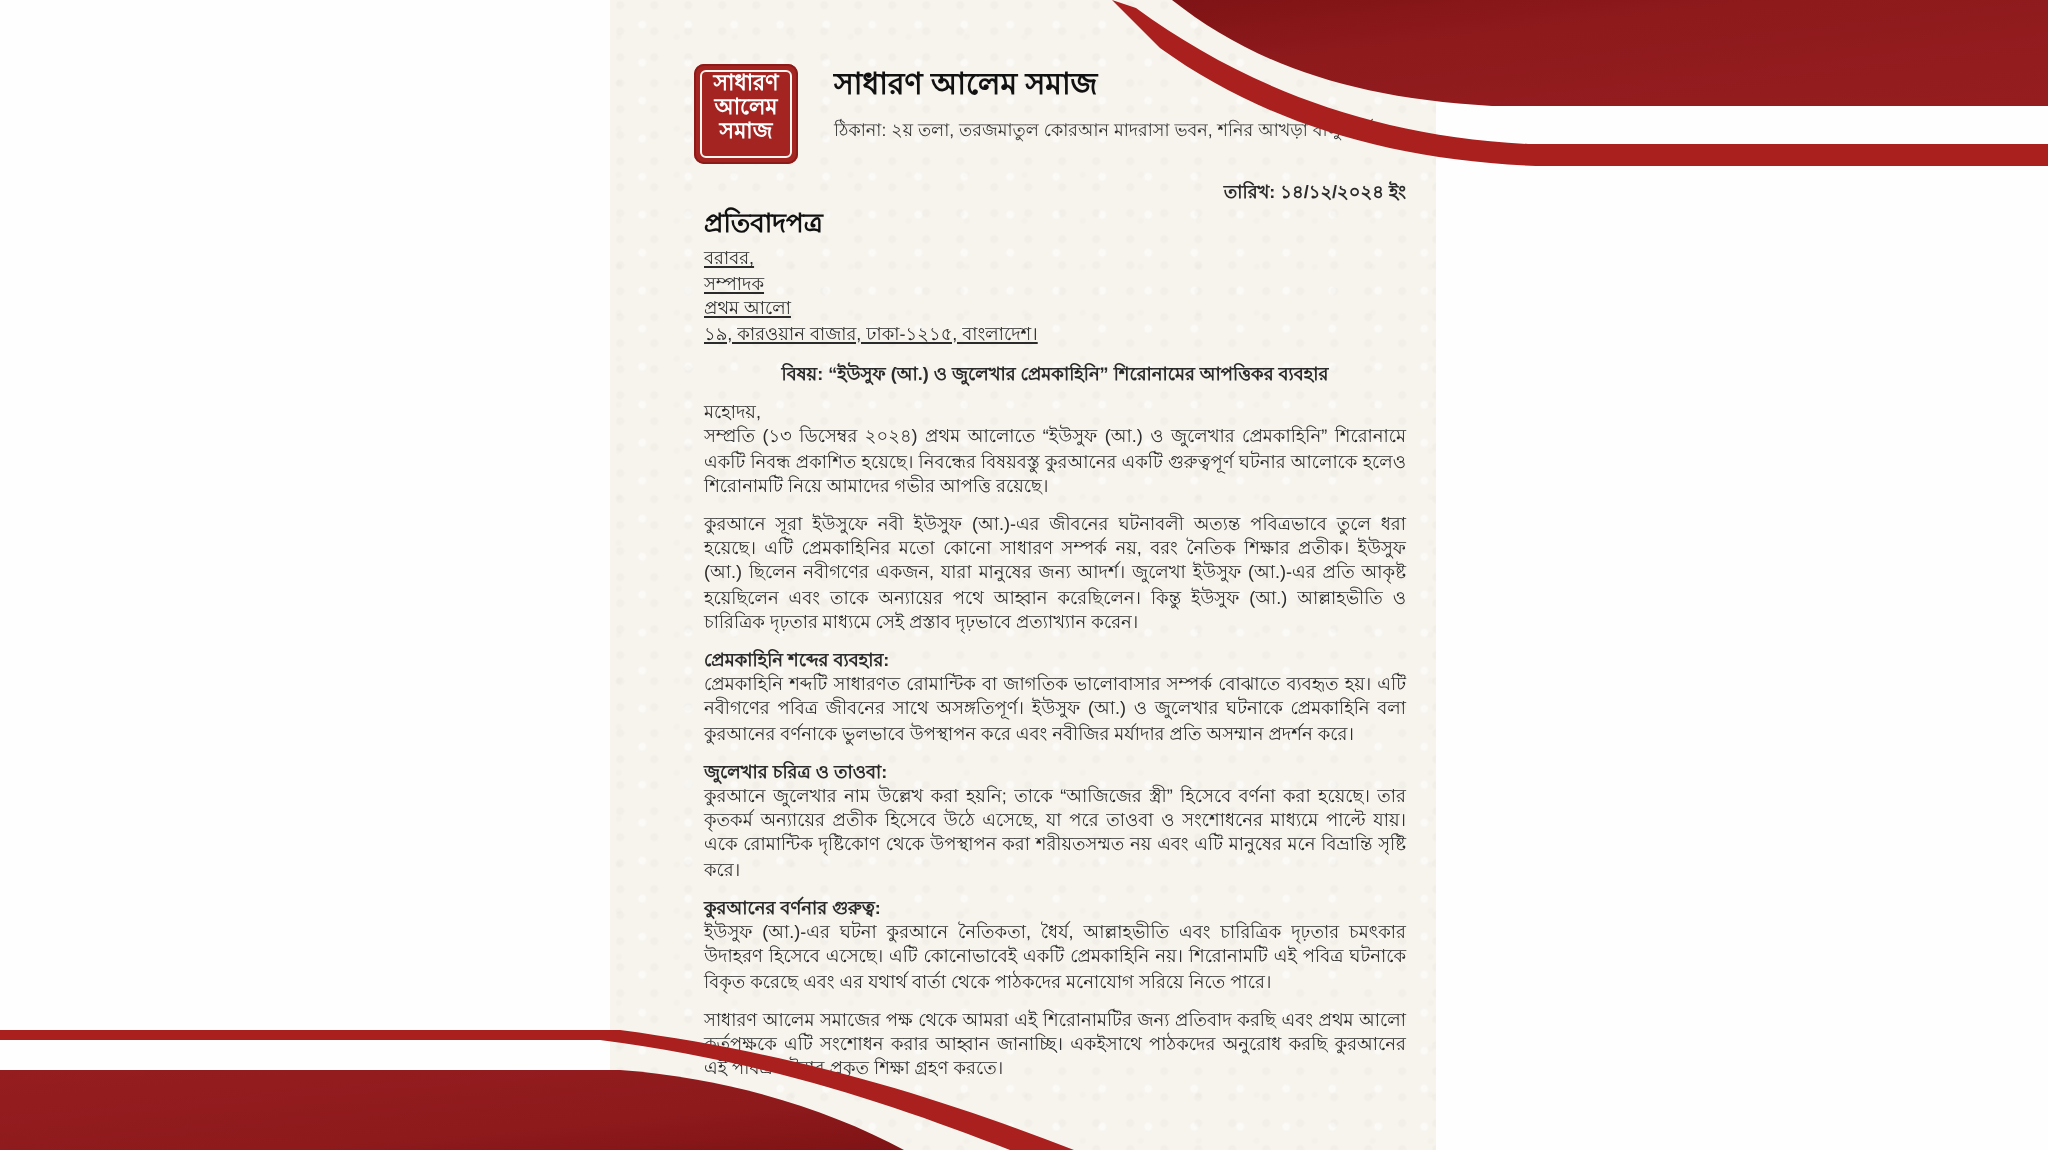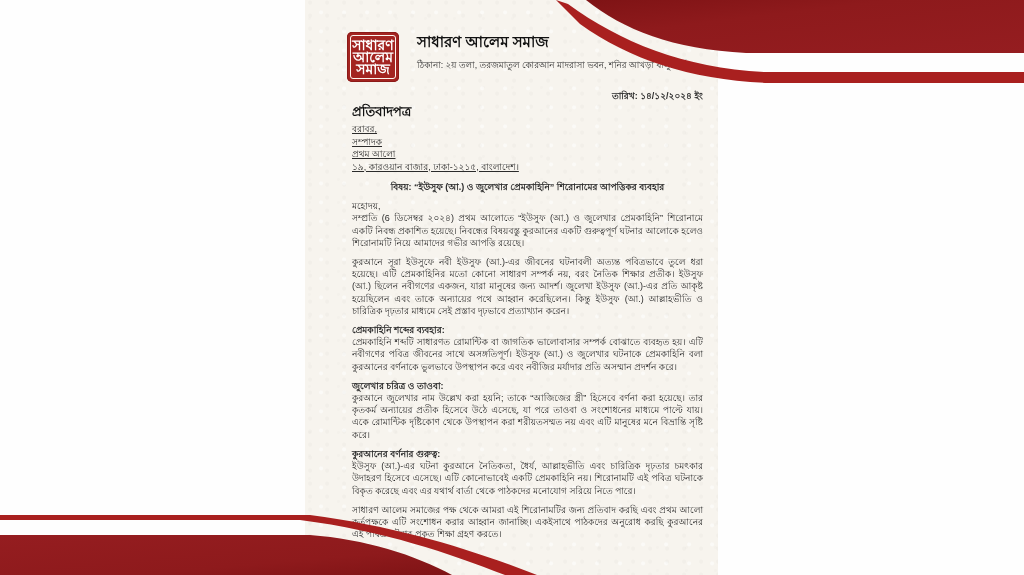--- a/index.html
+++ b/index.html
@@ -35,22 +35,22 @@
     width:52px;height:50px;
     background:#a32421;
     border-radius:5px;
     box-shadow:inset 0 0 0 1px #8c1a18;
     display:flex;align-items:center;justify-content:center;
   }
   .logo-inner{
     width:44px;height:42px;
     border:1.5px solid #fdf6f0;
     border-radius:3px;
-    display:flex;flex-direction:column;align-items:center;justify-content:center;
-    color:#fff;font-weight:bold;font-size:14px;line-height:12px;
+    display:flex;flex-direction:column;align-items:center;justify-content:flex-start;
+    color:#fff;font-weight:bold;font-size:11px;line-height:12px;
     text-align:center;
   }
   .hdr-text{margin-left:70px;}
   .org-name{font-size:15px;font-weight:bold;color:#111;margin:0 0 4px 0;}
   .addr{font-size:8.8px;line-height:13px;color:#333;white-space:pre-wrap;}
   
   .content{margin:0 15px 4px 47px;font-size:9px;line-height:12.2px;color:#2b2b2b;}
   .date-row{margin-top:6px;text-align:right;font-weight:bold;font-size:9px;}
   .title{
     margin:4px 0 5px 0;text-align:left;
@@ -95,21 +95,21 @@
       <div class="recipient">
         <div>বরাবর,</div>
         <div>সম্পাদক</div>
         <div>প্রথম আলো</div>
         <div>১৯, কারওয়ান বাজার, ঢাকা-১২১৫, বাংলাদেশ।</div>
       </div>
 
       <div class="subject">বিষয়: “ইউসুফ (আ.) ও জুলেখার প্রেমকাহিনি” শিরোনামের আপত্তিকর ব্যবহার</div>
 
       <div class="sal">মহোদয়,</div>
-      <div class="para tight">সম্প্রতি (6 ডিসেম্বর ২০২৪) প্রথম আলোতে “ইউসুফ (আ.) ও জুলেখার প্রেমকাহিনি” শিরোনামে একটি নিবন্ধ প্রকাশিত হয়েছে। নিবন্ধের বিষয়বস্তু কুরআনের একটি গুরুত্বপূর্ণ ঘটনার আলোকে হলেও শিরোনামটি নিয়ে আমাদের গভীর আপত্তি রয়েছে।</div>
+      <div class="para tight">সম্প্রতি (১৩ ডিসেম্বর ২০২৪) প্রথম আলোতে “ইউসুফ (আ.) ও জুলেখার প্রেমকাহিনি” শিরোনামে একটি নিবন্ধ প্রকাশিত হয়েছে। নিবন্ধের বিষয়বস্তু কুরআনের একটি গুরুত্বপূর্ণ ঘটনার আলোকে হলেও শিরোনামটি নিয়ে আমাদের গভীর আপত্তি রয়েছে।</div>
 
       <div class="para">কুরআনে সূরা ইউসুফে নবী ইউসুফ (আ.)-এর জীবনের ঘটনাবলী অত্যন্ত পবিত্রভাবে তুলে ধরা হয়েছে। এটি প্রেমকাহিনির মতো কোনো সাধারণ সম্পর্ক নয়, বরং নৈতিক শিক্ষার প্রতীক। ইউসুফ (আ.) ছিলেন নবীগণের একজন, যারা মানুষের জন্য আদর্শ। জুলেখা ইউসুফ (আ.)-এর প্রতি আকৃষ্ট হয়েছিলেন এবং তাকে অন্যায়ের পথে আহ্বান করেছিলেন। কিন্তু ইউসুফ (আ.) আল্লাহভীতি ও চারিত্রিক দৃঢ়তার মাধ্যমে সেই প্রস্তাব দৃঢ়ভাবে প্রত্যাখ্যান করেন।</div>
 
       <div class="sec">
         <div class="sec-h">প্রেমকাহিনি শব্দের ব্যবহার:</div>
         <div class="sec-b">প্রেমকাহিনি শব্দটি সাধারণত রোমান্টিক বা জাগতিক ভালোবাসার সম্পর্ক বোঝাতে ব্যবহৃত হয়। এটি নবীগণের পবিত্র জীবনের সাথে অসঙ্গতিপূর্ণ। ইউসুফ (আ.) ও জুলেখার ঘটনাকে প্রেমকাহিনি বলা কুরআনের বর্ণনাকে ভুলভাবে উপস্থাপন করে এবং নবীজির মর্যাদার প্রতি অসম্মান প্রদর্শন করে।</div>
       </div>
 
       <div class="sec">
         <div class="sec-h">জুলেখার চরিত্র ও তাওবা:</div>

